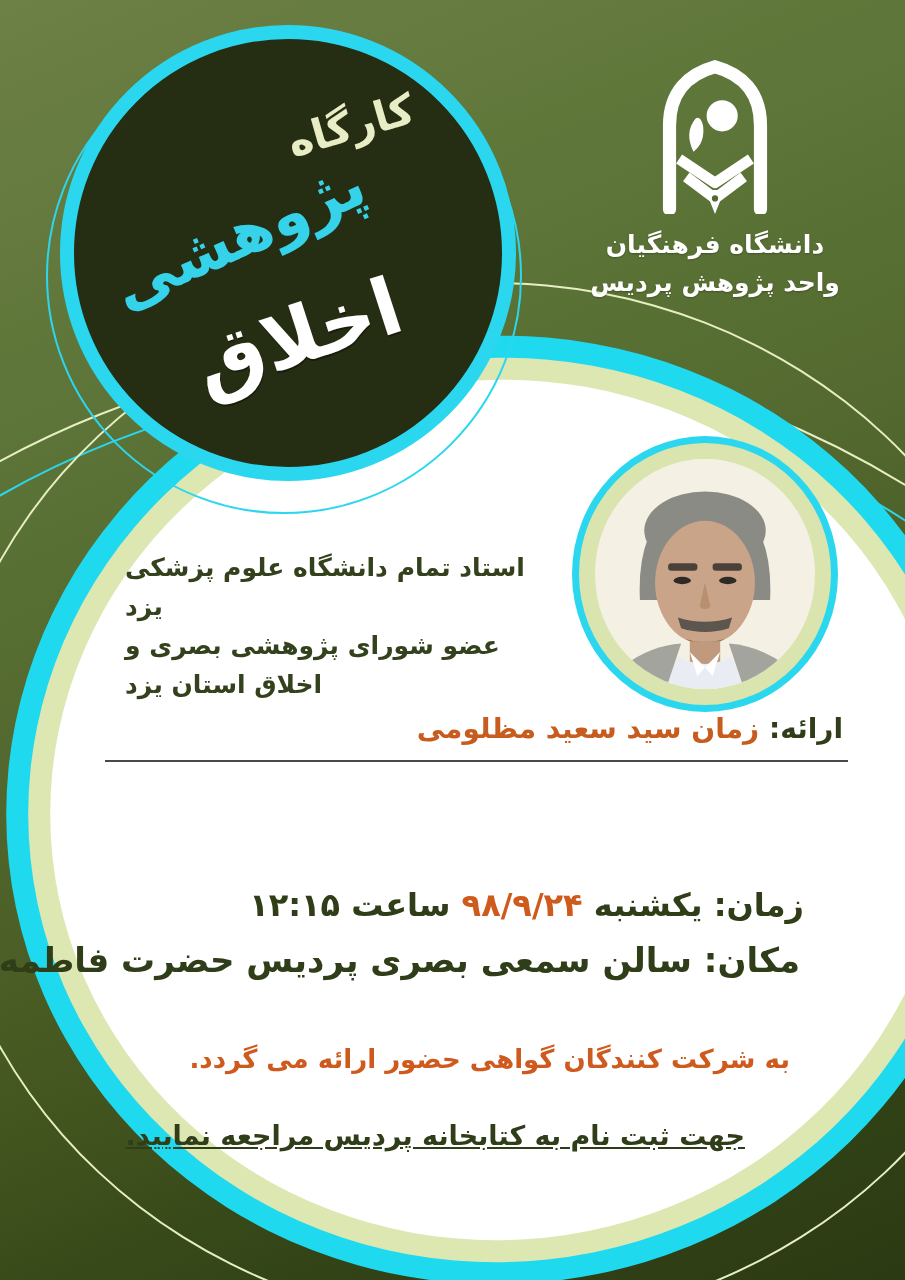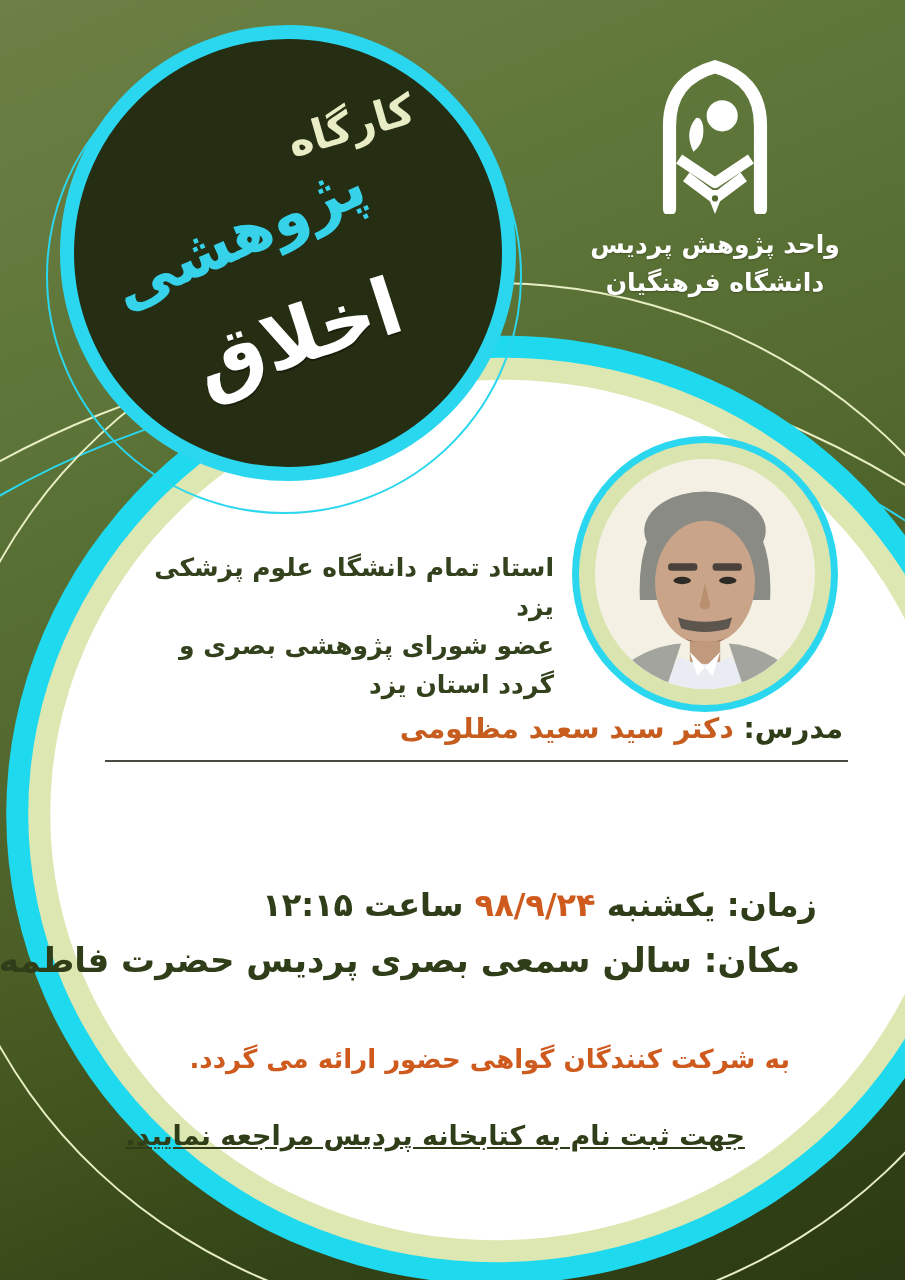--- a/index.html
+++ b/index.html
@@ -41,27 +41,27 @@
   
   .photo-outer{
     position:absolute;box-sizing:border-box;left:572px;top:436px;width:266px;height:276px;
     border-radius:50%;border:7px solid #2bd7ef;background:#d9e4ae;
   }
   .photo-inner{position:absolute;inset:16px;border-radius:50%;overflow:hidden;background:#f4f1e4;}
   .photo-inner svg{width:100%;height:100%;display:block;}
   
   .fa{direction:rtl;white-space:nowrap;position:absolute;font-weight:bold;}
   .credentials{
-    right:351px;top:548px;text-align:right;color:#33411c;
+    right:360px;top:548px;text-align:left;color:#33411c;
     font-size:25px;line-height:39px;white-space:normal;width:420px;
   }
   .modares{right:62px;top:712px;font-size:28px;color:#2f3d18;}
   .modares .name{color:#c65c1e;}
   .divider{position:absolute;left:105px;top:760px;width:743px;height:2px;background:#4a4a45;}
-  .zaman{right:88px;top:886px;font-size:32px;color:#2f3d18;text-align:right;}
+  .zaman{right:101px;top:886px;font-size:32px;color:#2f3d18;text-align:right;}
   .zaman .date{color:#cf5a1e;}
   .makan{right:105px;top:940px;font-size:34px;color:#2f3d18;margin-left:47px;}
   .certificate{right:115px;top:1044px;font-size:26px;color:#cf5a1e;}
   .registration{right:160px;top:1120px;font-size:27px;color:#2f3d18;text-decoration:underline;}
 </style>
 </head>
 <body>
 
 <div id="poster">
 
@@ -85,28 +85,28 @@
     <circle cx="66" cy="50" r="13" fill="#ffffff"></circle>
     <g fill="none" stroke="#ffffff" stroke-width="9" stroke-linejoin="round">
       <path d="M30,86 L60,106 L90,86"></path>
       <path d="M36,101 L60,119 L84,101"></path>
     </g>
     <path d="M52,112 L68,112 L60,132 Z" fill="#ffffff"></path>
     <circle cx="60" cy="119" r="2.6" fill="#53692f"></circle>
     <path d="M44,52 Q34,64 42,80 Q52,72 50,58 Q48,50 44,52 Z" fill="#ffffff"></path>
   </svg>
   <div class="uni-text">
+    <div>دانشگاه فرهنگیان</div>
     <div>واحد پژوهش پردیس</div>
-    <div>دانشگاه فرهنگیان</div>
   </div>
 
   <div class="fa credentials">
     <div>استاد تمام دانشگاه علوم پزشکی یزد</div>
     <div>عضو شورای پژوهشی بصری و</div>
-    <div>گردد استان یزد</div>
+    <div>اخلاق استان یزد</div>
   </div>
 
   <div class="photo-outer">
     <div class="photo-inner">
       <svg viewBox="0 0 200 212" aria-hidden="true">
         <rect x="0" y="0" width="200" height="212" fill="#f4f1e4"></rect>
         <path d="M40,130 Q36,42 100,36 Q164,42 160,130 L144,130 Q150,62 100,58 Q50,62 56,130 Z" fill="#8b8b85"></path>
         <ellipse cx="100" cy="66" rx="56" ry="36" fill="#8b8b85"></ellipse>
         <ellipse cx="100" cy="114" rx="46" ry="57" fill="#c9a488"></ellipse>
         <rect x="66" y="96" width="27" height="7" rx="3" fill="#4a423a"></rect>
@@ -119,21 +119,21 @@
         <rect x="86" y="168" width="28" height="26" fill="#c19a7d"></rect>
         <path d="M58,212 L76,182 Q100,196 124,182 L142,212 Z" fill="#e9edf3"></path>
         <path d="M86,178 L100,192 L93,200 Z" fill="#ffffff"></path>
         <path d="M114,178 L100,192 L107,200 Z" fill="#ffffff"></path>
         <path d="M10,212 L26,190 Q50,172 78,170 L64,212 Z" fill="#a3a49e"></path>
         <path d="M190,212 L174,190 Q150,172 122,170 L136,212 Z" fill="#a3a49e"></path>
       </svg>
     </div>
   </div>
 
-  <div class="fa modares"><span>مدرس: </span><span class="name">دکتر سید سعید مظلومی</span></div>
+  <div class="fa modares"><span>ارائه: </span><span class="name">زمان سید سعید مظلومی</span></div>
 
   <div class="divider"></div>
 
   <div class="fa zaman"><span>زمان:  </span><span>یکشنبه </span><span class="date">۹۸/۹/۲۴</span><span> ساعت ۱۲:۱۵</span></div>
   <div class="fa makan"><span>مکان:  </span><span>سالن سمعی بصری پردیس حضرت فاطمه الزهرا(س)</span></div>
 
   <div class="fa certificate">به شرکت کنندگان گواهی حضور ارائه می گردد.</div>
   <div class="fa registration">جهت ثبت نام به کتابخانه پردیس مراجعه نمایید.</div>
 
 </div>

